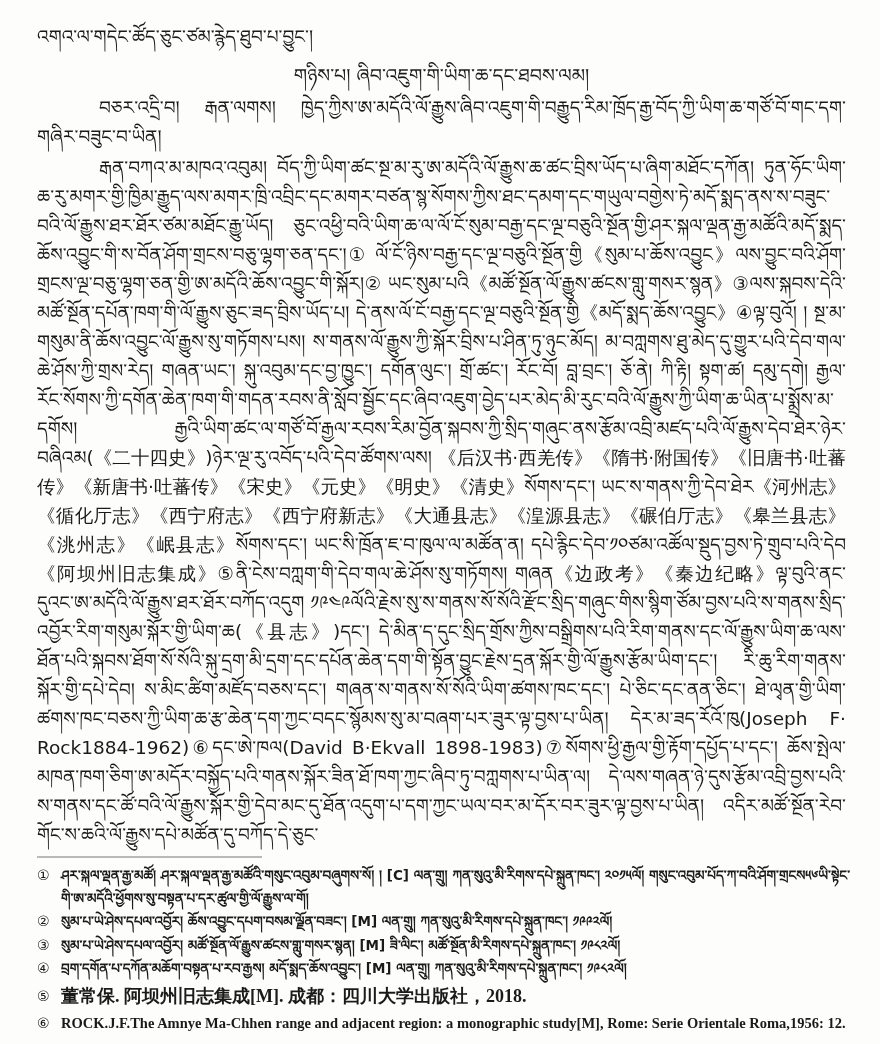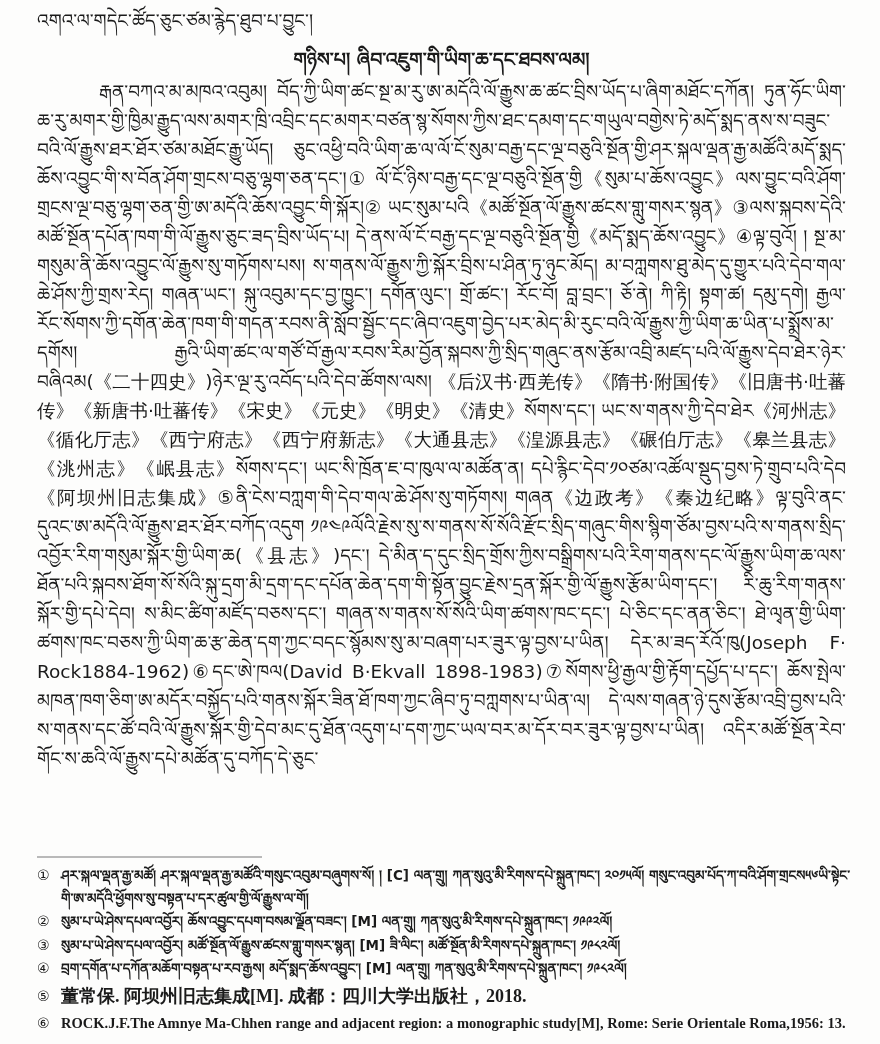--- a/index.html
+++ b/index.html
@@ -10,38 +10,38 @@
   .page {
     position: relative;
     width: 880px;
     height: 1044px;
     margin: 0 auto;
     background: #fdfdfc;
     color: #1a1a1a;
     font-family: "DejaVu Sans", sans-serif;
     overflow: hidden;
     box-sizing: border-box;
-    padding: 4px 34px 0 37px;
+    padding: 20px 34px 0 37px;
   }
   
   .bo {
     font-size: 18.5px;
     line-height: 29px;
     text-align: justify;
     word-break: break-word;
   }
   .continuation {
     margin: 2px 0 0 0;
   }
   .heading {
     margin: 10px 0 4px 0;
     text-align: center;
     font-size: 19px;
     line-height: 28px;
-    font-weight: 700;
+    font-weight: 400;
   }
   .para {
     margin: 4px 0 0 0;
     text-indent: 62px;
   }
   .answer {
     margin: 2px 0 0 0;
     text-indent: 62px;
     height: 712px;
     overflow: hidden;
@@ -93,20 +93,21 @@
 </style>
 </head>
 <body>
 
 <div class="page">
 
   <p class="bo continuation">འགའ་ལ་གདེང་ཚོད་ཅུང་ཙམ་རྙེད་ཐུབ་པ་བྱུང་།</p>
 
   <h2 class="bo heading">གཉིས་པ། ཞིབ་འཇུག་གི་ཡིག་ཆ་དང་ཐབས་ལམ།</h2>
 
+  <p class="bo para">བཅར་འདྲི་བ། རྒན་ལགས། ཁྱེད་ཀྱིས་ཨ་མདོའི་ལོ་རྒྱུས་ཞིབ་འཇུག་གི་བརྒྱུད་རིམ་ཁྲོད་རྒྱ་བོད་ཀྱི་ཡིག་ཆ་གཙོ་བོ་གང་དག་གཞིར་བཟུང་བ་ཡིན།</p>
 
   <p class="bo answer">རྒན་བཀའ་མ་མཁའ་འབུམ། བོད་ཀྱི་ཡིག་ཚང་སྔ་མ་རུ་ཨ་མདོའི་ལོ་རྒྱུས་ཆ་ཚང་བྲིས་ཡོད་པ་ཞིག་མཐོང་དཀོན། ཏུན་ཧོང་ཡིག་ཆ་རུ་མགར་གྱི་ཁྱིམ་རྒྱུད་ལས་མགར་ཁྲི་འབྲིང་དང་མགར་བཙན་སྙ་སོགས་ཀྱིས་ཐང་དམག་དང་གཡུལ་བགྱེས་ཏེ་མདོ་སྨད་ནས་ས་བཟུང་བའི་ལོ་རྒྱུས་ཐར་ཐོར་ཙམ་མཐོང་རྒྱུ་ཡོད། ཅུང་འཕྱི་བའི་ཡིག་ཆ་ལ་ལོ་ངོ་སུམ་བརྒྱ་དང་ལྔ་བཅུའི་སྔོན་གྱི་ཤར་སྐལ་ལྡན་རྒྱ་མཚོའི་མདོ་སྨད་ཆོས་འབྱུང་གི་ས་བོན་ཤོག་གྲངས་བཅུ་ལྷག་ཅན་དང་།① ལོ་ངོ་ཉིས་བརྒྱ་དང་ལྔ་བཅུའི་སྔོན་གྱི《སུམ་པ་ཆོས་འབྱུང》ལས་བྱུང་བའི་ཤོག་གྲངས་ལྔ་བཅུ་ལྷག་ཅན་གྱི་ཨ་མདོའི་ཆོས་འབྱུང་གི་སྐོར།② ཡང་སུམ་པའི《མཚོ་སྔོན་ལོ་རྒྱུས་ཚངས་གླུ་གསར་སྙན》③ལས་སྐབས་དེའི་མཚོ་སྔོན་དཔོན་ཁག་གི་ལོ་རྒྱུས་ཅུང་ཟད་བྲིས་ཡོད་པ། དེ་ནས་ལོ་ངོ་བརྒྱ་དང་ལྔ་བཅུའི་སྔོན་གྱི《མདོ་སྨད་ཆོས་འབྱུང》④ལྟ་བུའོ། ། སྔ་མ་གསུམ་ནི་ཆོས་འབྱུང་ལོ་རྒྱུས་སུ་གཏོགས་པས། ས་གནས་ལོ་རྒྱུས་ཀྱི་སྐོར་བྲིས་པ་ཤིན་ཏུ་ཉུང་མོད། མ་བཀླགས་ཐུ་མེད་དུ་གྱུར་པའི་དེབ་གལ་ཆེ་ཤོས་ཀྱི་གྲས་རེད། གཞན་ཡང་། སྐུ་འབུམ་དང་བྱ་ཁྱུང་། དགོན་ལུང་། གྲོ་ཚང་། རོང་བོ། བླ་བྲང་། ཅོ་ནེ། ཀི་རྟི། སྟག་ཚ། དམུ་དགེ། རྒྱལ་རོང་སོགས་ཀྱི་དགོན་ཆེན་ཁག་གི་གདན་རབས་ནི་སློབ་སྦྱོང་དང་ཞིབ་འཇུག་བྱེད་པར་མེད་མི་རུང་བའི་ལོ་རྒྱུས་ཀྱི་ཡིག་ཆ་ཡིན་པ་སྨྲོས་མ་དགོས། རྒྱའི་ཡིག་ཚང་ལ་གཙོ་བོ་རྒྱལ་རབས་རིམ་བྱོན་སྐབས་ཀྱི་སྲིད་གཞུང་ནས་རྩོམ་འབྲི་མཛད་པའི་ལོ་རྒྱུས་དེབ་ཐེར་ཉེར་བཞིའམ(《二十四史》)ཉེར་ལྔ་རུ་འབོད་པའི་དེབ་ཚོགས་ལས། 《后汉书·西羌传》《隋书·附国传》《旧唐书·吐蕃传》《新唐书·吐蕃传》《宋史》《元史》《明史》《清史》སོགས་དང་། ཡང་ས་གནས་ཀྱི་དེབ་ཐེར《河州志》《循化厅志》《西宁府志》《西宁府新志》《大通县志》《湟源县志》《碾伯厅志》《皋兰县志》《洮州志》《岷县志》སོགས་དང་། ཡང་སི་ཁྲོན་ཇ་བ་ཁུལ་ལ་མཚོན་ན། དཔེ་རྙིང་དེབ་༡༠ཙམ་འཚོལ་སྡུད་བྱས་ཏེ་གྲུབ་པའི་དེབ《阿坝州旧志集成》⑤ནི་ངེས་བཀླག་གི་དེབ་གལ་ཆེ་ཤོས་སུ་གཏོགས། གཞན《边政考》《秦边纪略》ལྟ་བུའི་ནང་དུའང་ཨ་མདོའི་ལོ་རྒྱུས་ཐར་ཐོར་བཀོད་འདུག ༡༩༤༩ལོའི་རྗེས་སུ་ས་གནས་སོ་སོའི་རྫོང་སྲིད་གཞུང་གིས་སྙིག་ཙོམ་བྱས་པའི་ས་གནས་སྲིད་འབྱོར་རིག་གསུམ་སྐོར་གྱི་ཡིག་ཆ(《县志》)དང་། དེ་མིན་ད་དུང་སྲིད་གྲོས་ཀྱིས་བསྒྲིགས་པའི་རིག་གནས་དང་ལོ་རྒྱུས་ཡིག་ཆ་ལས་ཐོན་པའི་སྐབས་ཐོག་སོ་སོའི་སྐུ་དྲག་མི་དྲག་དང་དཔོན་ཆེན་དག་གི་སྟོན་བྱུང་རྗེས་དྲན་སྐོར་གྱི་ལོ་རྒྱུས་རྩོམ་ཡིག་དང་། རི་ཆུ་རིག་གནས་སྐོར་གྱི་དཔེ་དེབ། ས་མིང་ཚིག་མཛོད་བཅས་དང་། གཞན་ས་གནས་སོ་སོའི་ཡིག་ཚགས་ཁང་དང་། པེ་ཅིང་དང་ནན་ཅིང་། ཐེ་ལྭན་གྱི་ཡིག་ཚགས་ཁང་བཅས་ཀྱི་ཡིག་ཆ་རྩ་ཆེན་དག་ཀྱང་བདང་སྙོམས་སུ་མ་བཞག་པར་ཟུར་ལྟ་བྱས་པ་ཡིན། དེར་མ་ཟད་རོའོ་ཁུ(Joseph F· Rock1884-1962)⑥དང་ཨེ་ཁལ(David B·Ekvall 1898-1983)⑦སོགས་ཕྱི་རྒྱལ་གྱི་རྟོག་དཔྱོད་པ་དང་། ཆོས་སྤེལ་མཁན་ཁག་ཅིག་ཨ་མདོར་བསྐྱོད་པའི་གནས་སྐོར་ཟིན་ཐོ་ཁག་ཀྱང་ཞིབ་ཏུ་བཀླགས་པ་ཡིན་ལ། དེ་ལས་གཞན་ཉེ་དུས་རྩོམ་འབྲི་བྱས་པའི་ས་གནས་དང་ཚོ་བའི་ལོ་རྒྱུས་སྐོར་གྱི་དེབ་མང་དུ་ཐོན་འདུག་པ་དག་ཀྱང་ཡལ་བར་མ་དོར་བར་ཟུར་ལྟ་བྱས་པ་ཡིན། འདིར་མཚོ་སྔོན་རེབ་གོང་ས་ཆའི་ལོ་རྒྱུས་དཔེ་མཚོན་དུ་བཀོད་དེ་ཅུང་</p>
 
   <div class="footnote-sep"></div>
 
   <div class="footnotes">
 
     <div class="footnote">
       <span class="fn-marker">①</span>
       <span class="fn-text">ཤར་སྐལ་ལྡན་རྒྱ་མཚོ། ཤར་སྐལ་ལྡན་རྒྱ་མཚོའི་གསུང་འབུམ་བཞུགས་སོ། ། [C] ལན་གྲུ། ཀན་སུའུ་མི་རིགས་དཔེ་སྐྲུན་ཁང་། ༢༠༡༥ལོ། གསུང་འབུམ་པོད་ཀ་བའི་ཤོག་གྲངས༥༦ཡི་སྟེང་གི་ཨ་མདོའི་ཕྱོགས་སུ་བསྟན་པ་དར་ཚུལ་གྱི་ལོ་རྒྱུས་ལ་གོ།</span>
@@ -127,21 +128,21 @@
       <span class="fn-text">བྲག་དགོན་པ་དཀོན་མཆོག་བསྟན་པ་རབ་རྒྱས། མདོ་སྨད་ཆོས་འབྱུང་། [M] ལན་གྲུ། ཀན་སུའུ་མི་རིགས་དཔེ་སྐྲུན་ཁང་། ༡༩༨༢ལོ།</span>
     </div>
 
     <div class="footnote fn-gap">
       <span class="fn-marker">⑤</span>
       <span class="fn-text fn-cjk">董常保. 阿坝州旧志集成[M]. 成都：四川大学出版社，2018.</span>
     </div>
 
     <div class="footnote fn-gap">
       <span class="fn-marker">⑥</span>
-      <span class="fn-text fn-latin">ROCK.J.F.The Amnye Ma-Chhen range and adjacent region: a monographic study[M], Rome: Serie Orientale Roma,1956: 13.</span>
+      <span class="fn-text fn-latin">ROCK.J.F.The Amnye Ma-Chhen range and adjacent region: a monographic study[M], Rome: Serie Orientale Roma,1956: 12.</span>
     </div>
 
     <div class="footnote fn-gap">
       <span class="fn-marker">⑦</span>
       <span class="fn-text fn-latin">David B. Ekvall, Gateway to Tibet: the Kansu-Tibetan Border[M], Christian Publication, Inc,1938.</span>
     </div>
 
   </div>
 
 </div>

